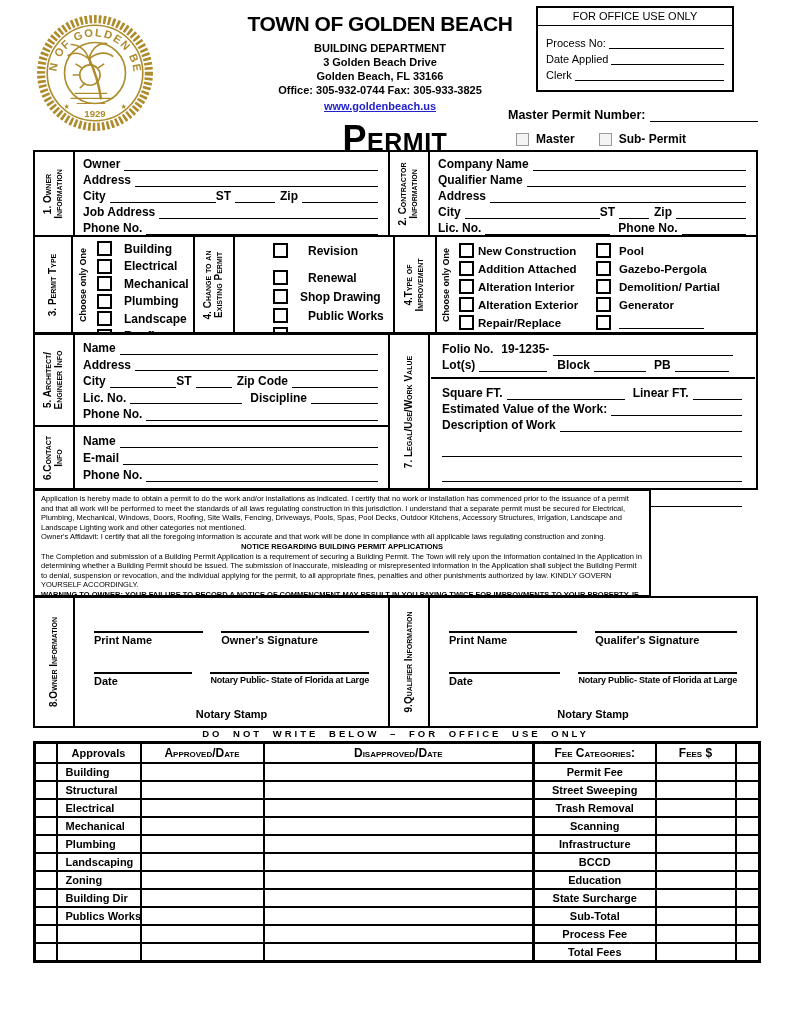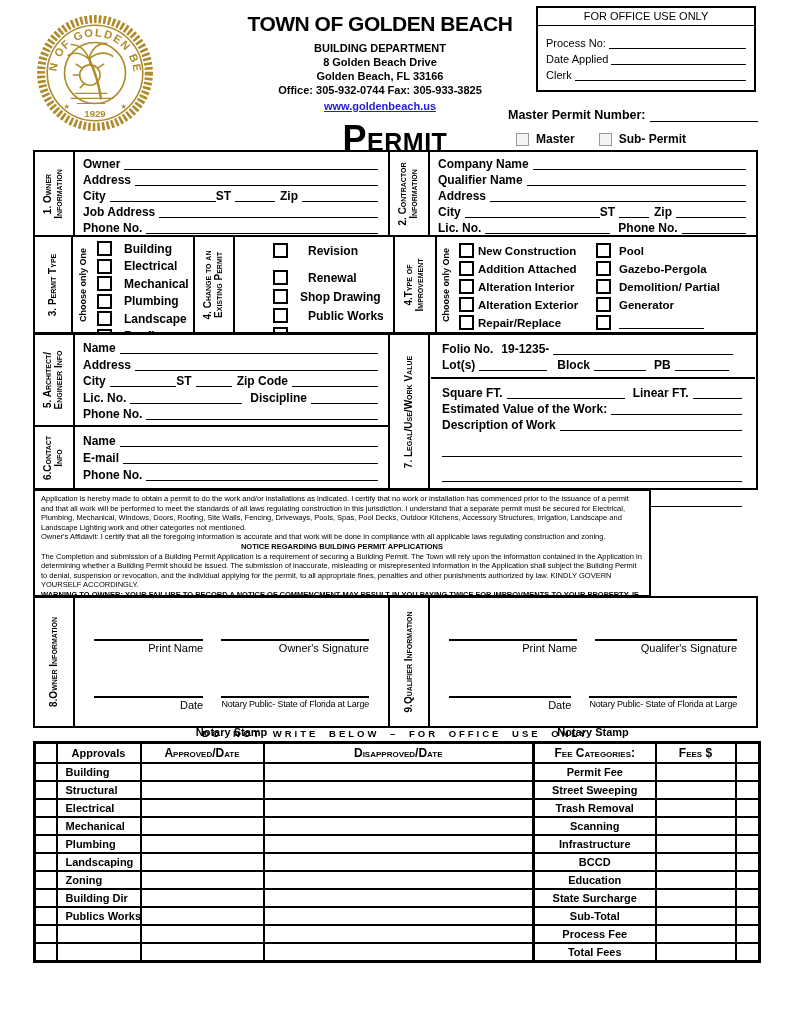--- a/index.html
+++ b/index.html
@@ -7,58 +7,58 @@
         font-family:"Liberation Sans",sans-serif;color:#000;overflow:hidden;}
 
   
   .seal{position:absolute;left:34px;top:12px;width:122px;height:122px;}
   .hcenter{position:absolute;left:215px;top:12px;width:330px;text-align:center;}
   .town{font-size:21px;font-weight:bold;letter-spacing:-0.5px;}
   .dept{font-size:11px;font-weight:bold;margin-top:6px;}
   .hline{font-size:11px;font-weight:bold;margin-top:2px;}
   .web{font-size:11px;font-weight:bold;color:#2222cc;text-decoration:underline;margin-top:3px;display:inline-block;cursor:pointer;}
 
-  .office-box{position:absolute;left:536px;top:6px;width:220px;height:86px;border:2px solid #000;box-sizing:border-box;font-size:11px;}
+  .office-box{position:absolute;left:536px;top:6px;width:198px;height:86px;border:2px solid #000;box-sizing:border-box;font-size:11px;}
   .ob-title{text-align:center;padding:2px 0 3px;border-bottom:1.5px solid #000;font-size:11px;}
   .ob-rows{padding:7px 8px 0 8px;}
   .ob-row{display:flex;align-items:flex-end;margin-top:3px;}
   .ob-lbl{white-space:nowrap;padding-right:3px;}
 
   .mp-line{position:absolute;left:508px;top:108px;width:250px;display:flex;align-items:flex-end;font-size:12.5px;font-weight:bold;}
   .title{position:absolute;left:250px;top:118px;width:290px;text-align:center;font-size:36px;font-weight:bold;font-variant:small-caps;letter-spacing:0.5px;}
   .mcheck{position:absolute;left:516px;top:132px;display:flex;align-items:center;font-size:12px;font-weight:bold;}
   .gcb{width:11px;height:11px;border:1.5px solid #999;background:#f4f4f4;display:inline-block;margin-right:7px;flex:none;}
 
   
   .box{position:absolute;border:2px solid #000;box-sizing:border-box;display:flex;background:#fff;}
   .vcell{position:relative;border-right:2px solid #000;flex:none;}
   .vtext{position:absolute;top:50%;left:50%;transform:translate(-50%,-50%) rotate(-90deg);
          font-weight:bold;font-variant:small-caps;font-size:10px;line-height:1.08;text-align:center;white-space:nowrap;}
   .choosecell{position:relative;flex:none;}
   .choosecell .vtext{font-variant:normal;font-size:9px;}
   .content{flex:1;min-width:0;}
 
-  .frow{display:flex;align-items:flex-start;font-size:12px;font-weight:bold;}
+  .frow{display:flex;align-items:center;font-size:12px;font-weight:bold;}
   .lbl{white-space:nowrap;padding-right:4px;}
   .line{flex:1;border-bottom:1.6px solid #000;height:12px;min-width:10px;}
   .line.fx{flex:none;}
 
   .citem{display:flex;align-items:center;font-size:12px;font-weight:bold;}
   .cb{width:11px;height:11px;border:2px solid #000;display:inline-block;flex:none;}
 
   
   .legal{display:block;padding:3px 6px;font-size:7.5px;line-height:9.6px;}
   .legal p{margin:0;text-align:left;}
   .legal .bold{font-weight:bold;}
   .legal .center{text-align:center;font-weight:bold;}
 
   
   .sigcontent{display:flex;flex-direction:column;padding:0 10px;}
   .sigrow{display:flex;}
-  .sigcol{text-align:right;font-size:11px;font-weight:normal;margin:15px 9px;}
+  .sigcol{text-align:left;font-size:11px;font-weight:bold;margin:7px 9px;}
   .sigcol .sline{border-top:2px solid #000;margin-bottom:1px;}
   .notary-lbl{font-size:9px;letter-spacing:-0.2px;white-space:nowrap;}
   .stamp{margin-top:auto;text-align:center;font-size:11px;font-weight:bold;padding-bottom:6px;}
 
   .band{position:absolute;left:0;top:728px;width:100%;text-align:center;
         font-size:9.5px;font-weight:bold;letter-spacing:3px;word-spacing:5px;}
 
   
   .otable{position:absolute;left:33px;top:741px;width:725px;border-collapse:collapse;table-layout:fixed;
           font-size:11px;font-weight:bold;border:3px solid #000;}
@@ -100,21 +100,21 @@
       <path d="M40,80 H72 M36,85 H78 M42,90 H70" stroke-width="1.2"></path>
     </g>
     <text x="29" y="95" font-size="7" fill="#AE8C2C">★</text>
     <text x="85" y="95" font-size="7" fill="#AE8C2C">★</text>
     <text x="60" y="103" font-size="9.5" font-weight="bold" fill="#AE8C2C" text-anchor="middle">1929</text>
   </svg>
 
   <div class="hcenter">
     <div class="town">TOWN OF GOLDEN BEACH</div>
     <div class="dept">BUILDING DEPARTMENT</div>
-    <div class="hline">8 Golden Beach Drive</div>
+    <div class="hline">3 Golden Beach Drive</div>
     <div class="hline">Golden Beach, FL 33166</div>
     <div class="hline">Office: 305-932-0744 Fax: 305-933-3825</div>
     <span class="web">www.goldenbeach.us</span>
   </div>
 
   <div class="office-box">
     <div class="ob-title">FOR OFFICE USE ONLY</div>
     <div class="ob-rows">
       <div class="ob-row">
         <span class="ob-lbl">Process No:</span>

